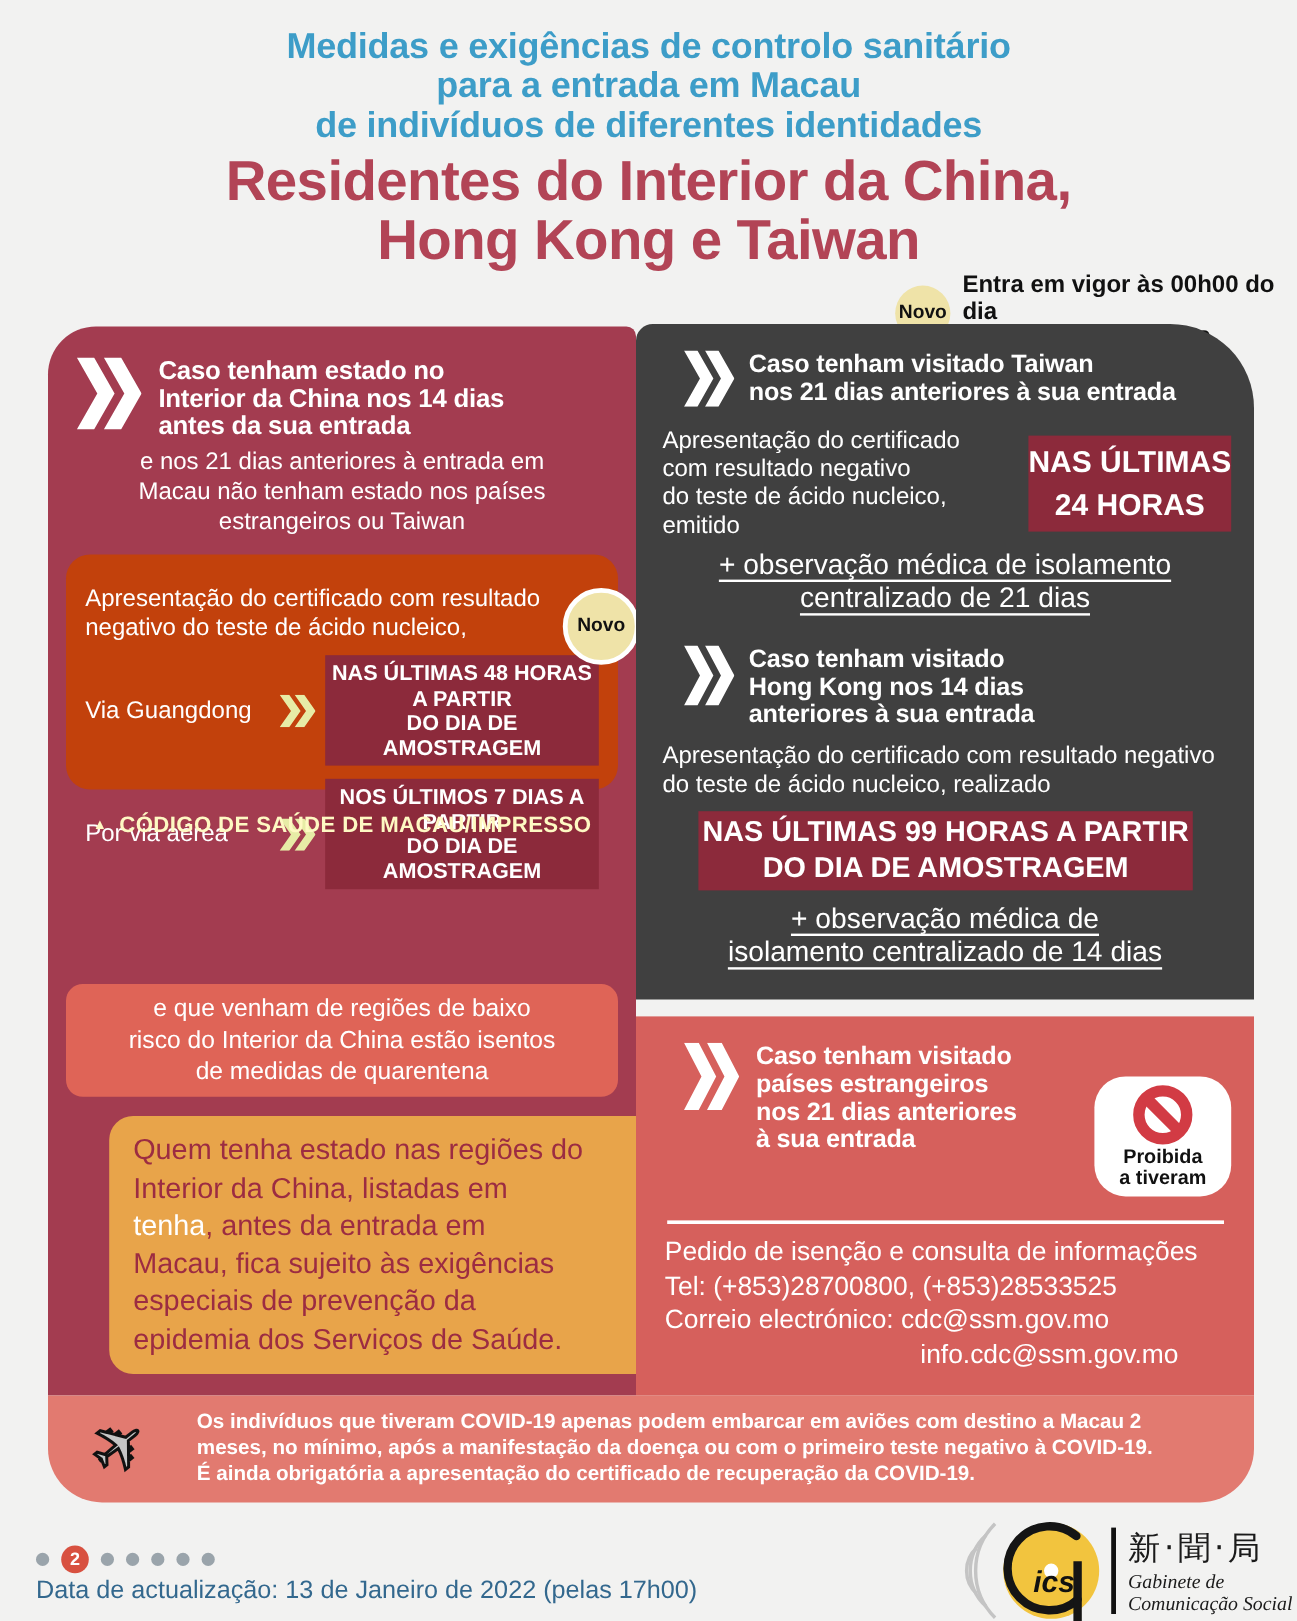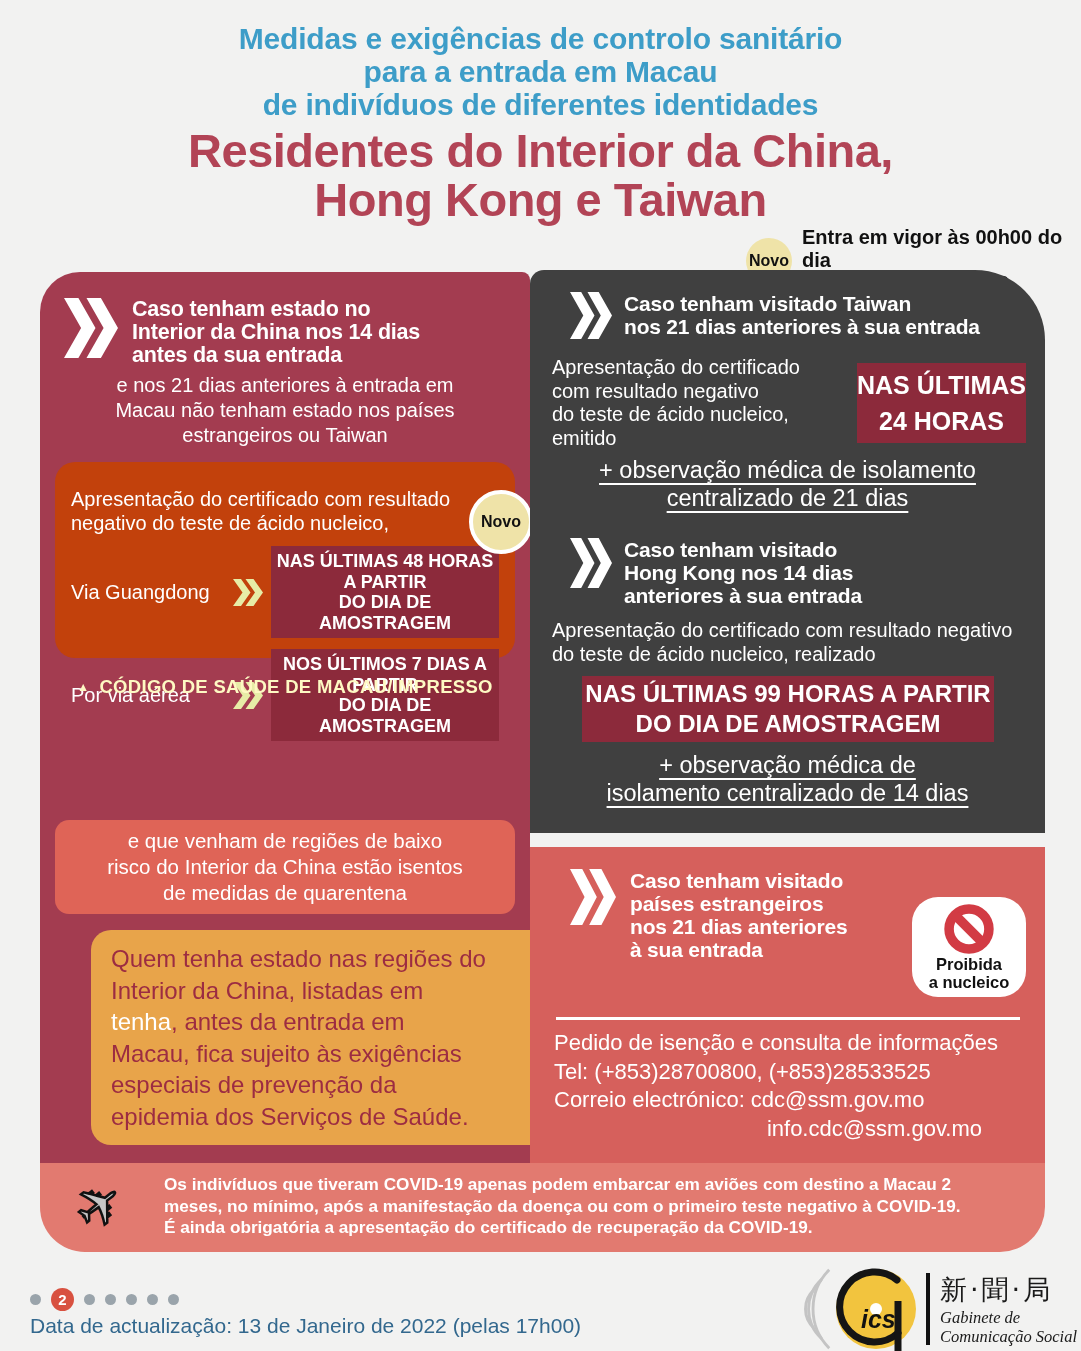--- a/index.html
+++ b/index.html
@@ -212,21 +212,21 @@
 países estrangeiros
 nos 21 dias anteriores
 à sua entrada</div>
     </div>
     <div class="proibida">
       <svg width="52" height="52" viewBox="0 0 60 60">
           <circle cx="30" cy="30" r="23" fill="none" stroke="#d23b44" stroke-width="11"></circle>
           <line x1="14" y1="14" x2="46" y2="46" stroke="#d23b44" stroke-width="11"></line>
         </svg>
       <div class="proibida-text pre">Proibida
-a nucleico</div>
+a tiveram</div>
     </div>
     <div class="divider"></div>
     <div class="contact">
       <div>Pedido de isenção e consulta de informações</div>
       <div>Tel: (+853)28700800, (+853)28533525</div>
       <div>Correio electrónico: cdc@ssm.gov.mo</div>
       <div class="contact-line4">info.cdc@ssm.gov.mo</div>
     </div>
   </div>
 

